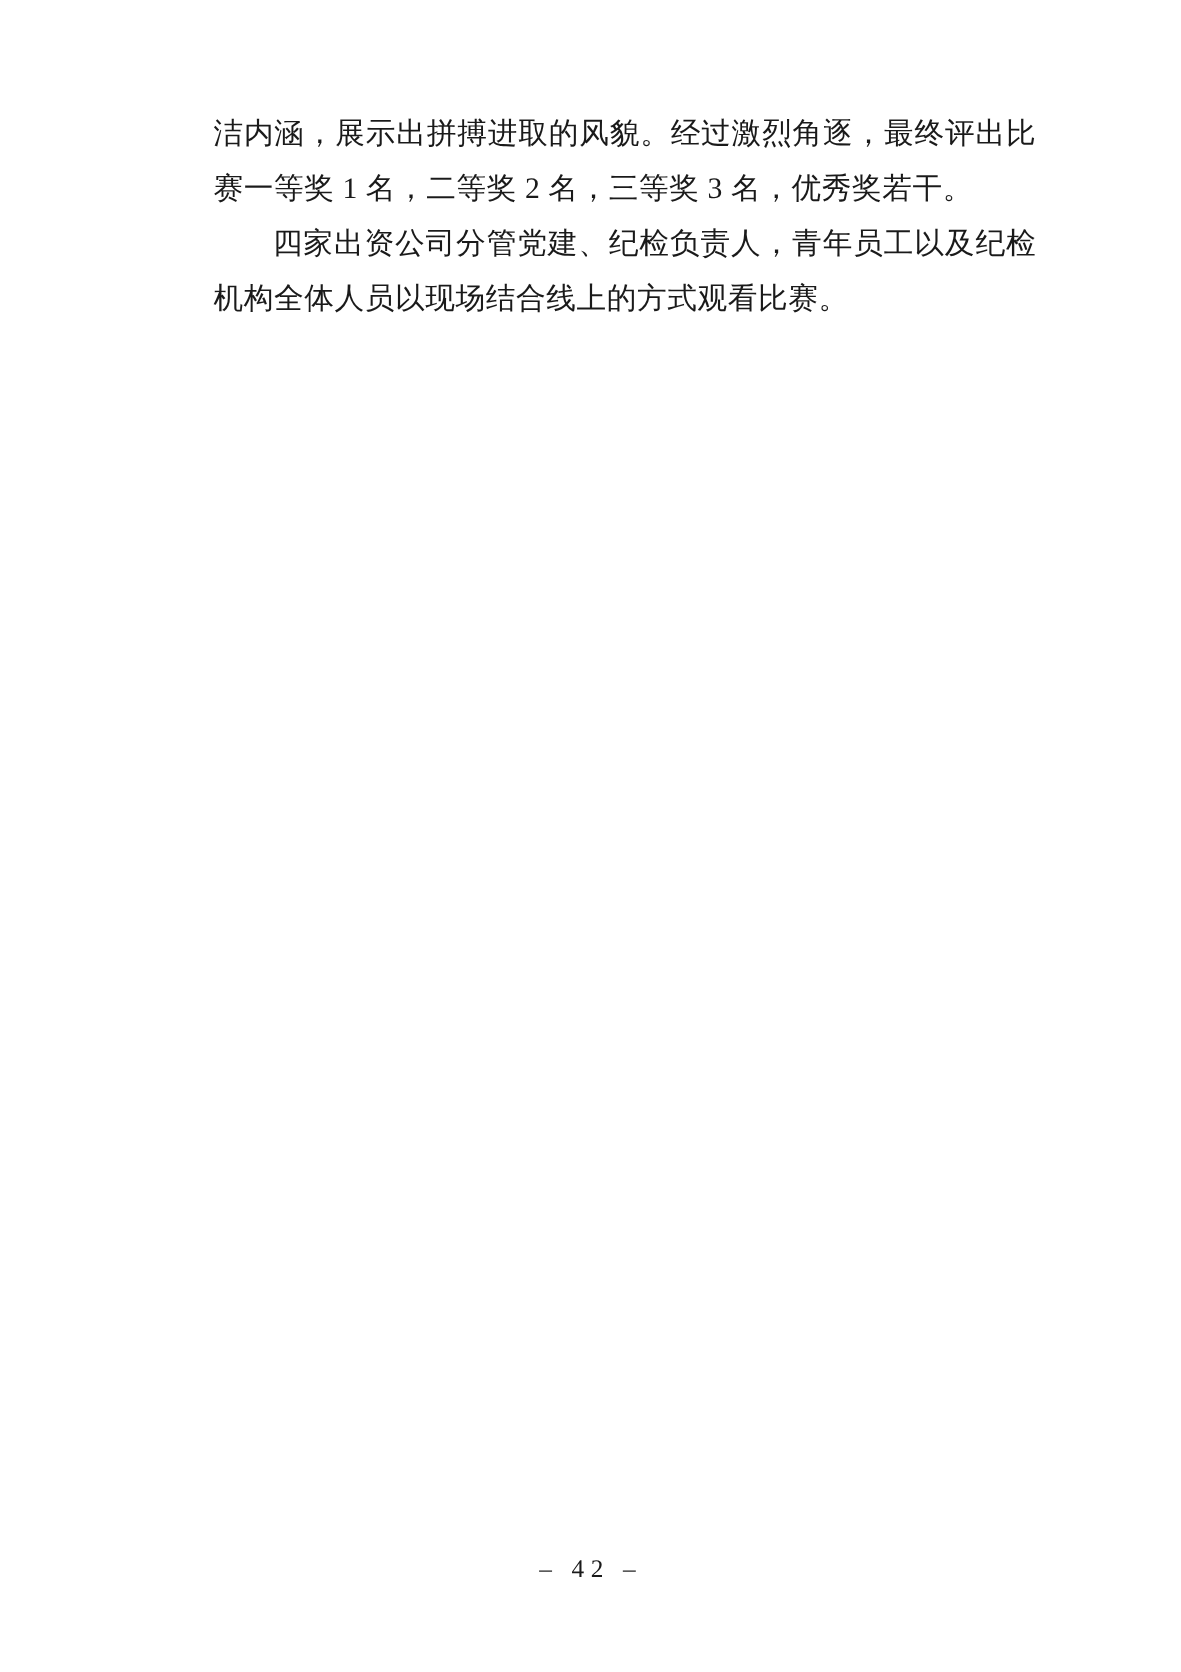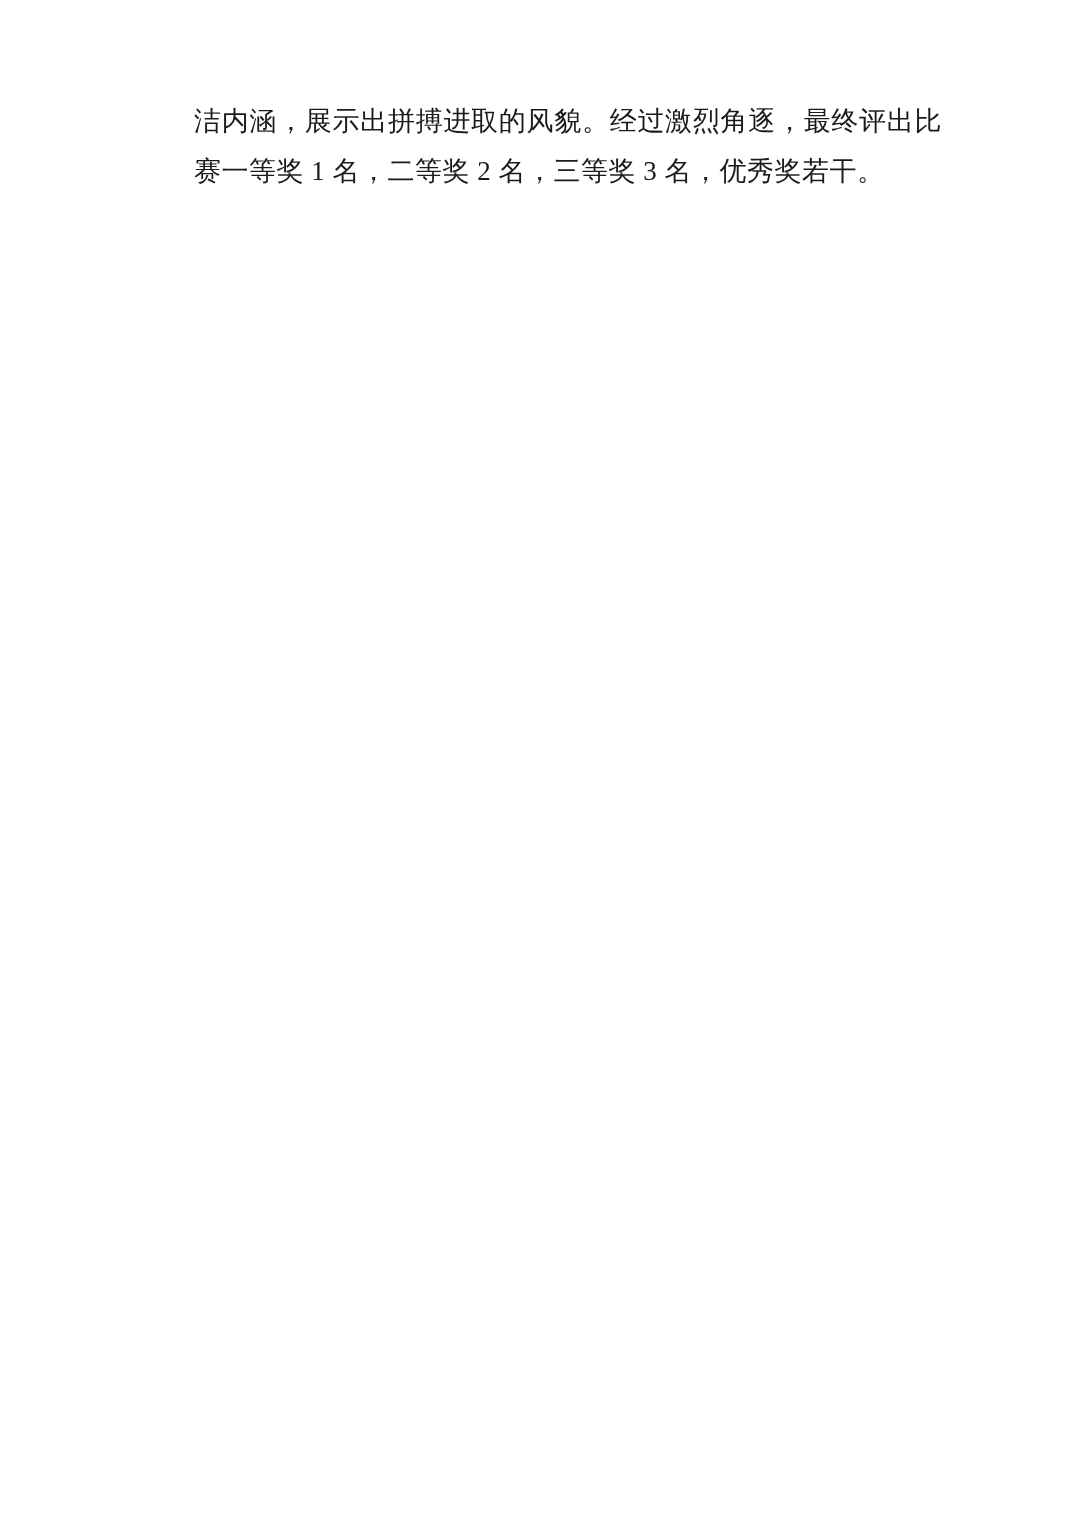--- a/index.html
+++ b/index.html
@@ -48,14 +48,18 @@
     letter-spacing: 6px;
     font-family: "Liberation Serif", serif;
   }
 </style>
 </head>
 <body>
 
 <div class="page">
   <div class="content">
     <p>洁内涵，展示出拼搏进取的风貌。经过激烈角逐，最终评出比赛一等奖 1 名，二等奖 2 名，三等奖 3 名，优秀奖若干。</p>
+    <p class="indent">四家出资公司分管党建、纪检负责人，青年员工以及纪检机构全体人员以现场结合线上的方式观看比赛。</p>
+  </div>
+  <div class="footer">
+    <span class="page-number">– 42 –</span>
   </div>
 </div>
 
 </body></html>

